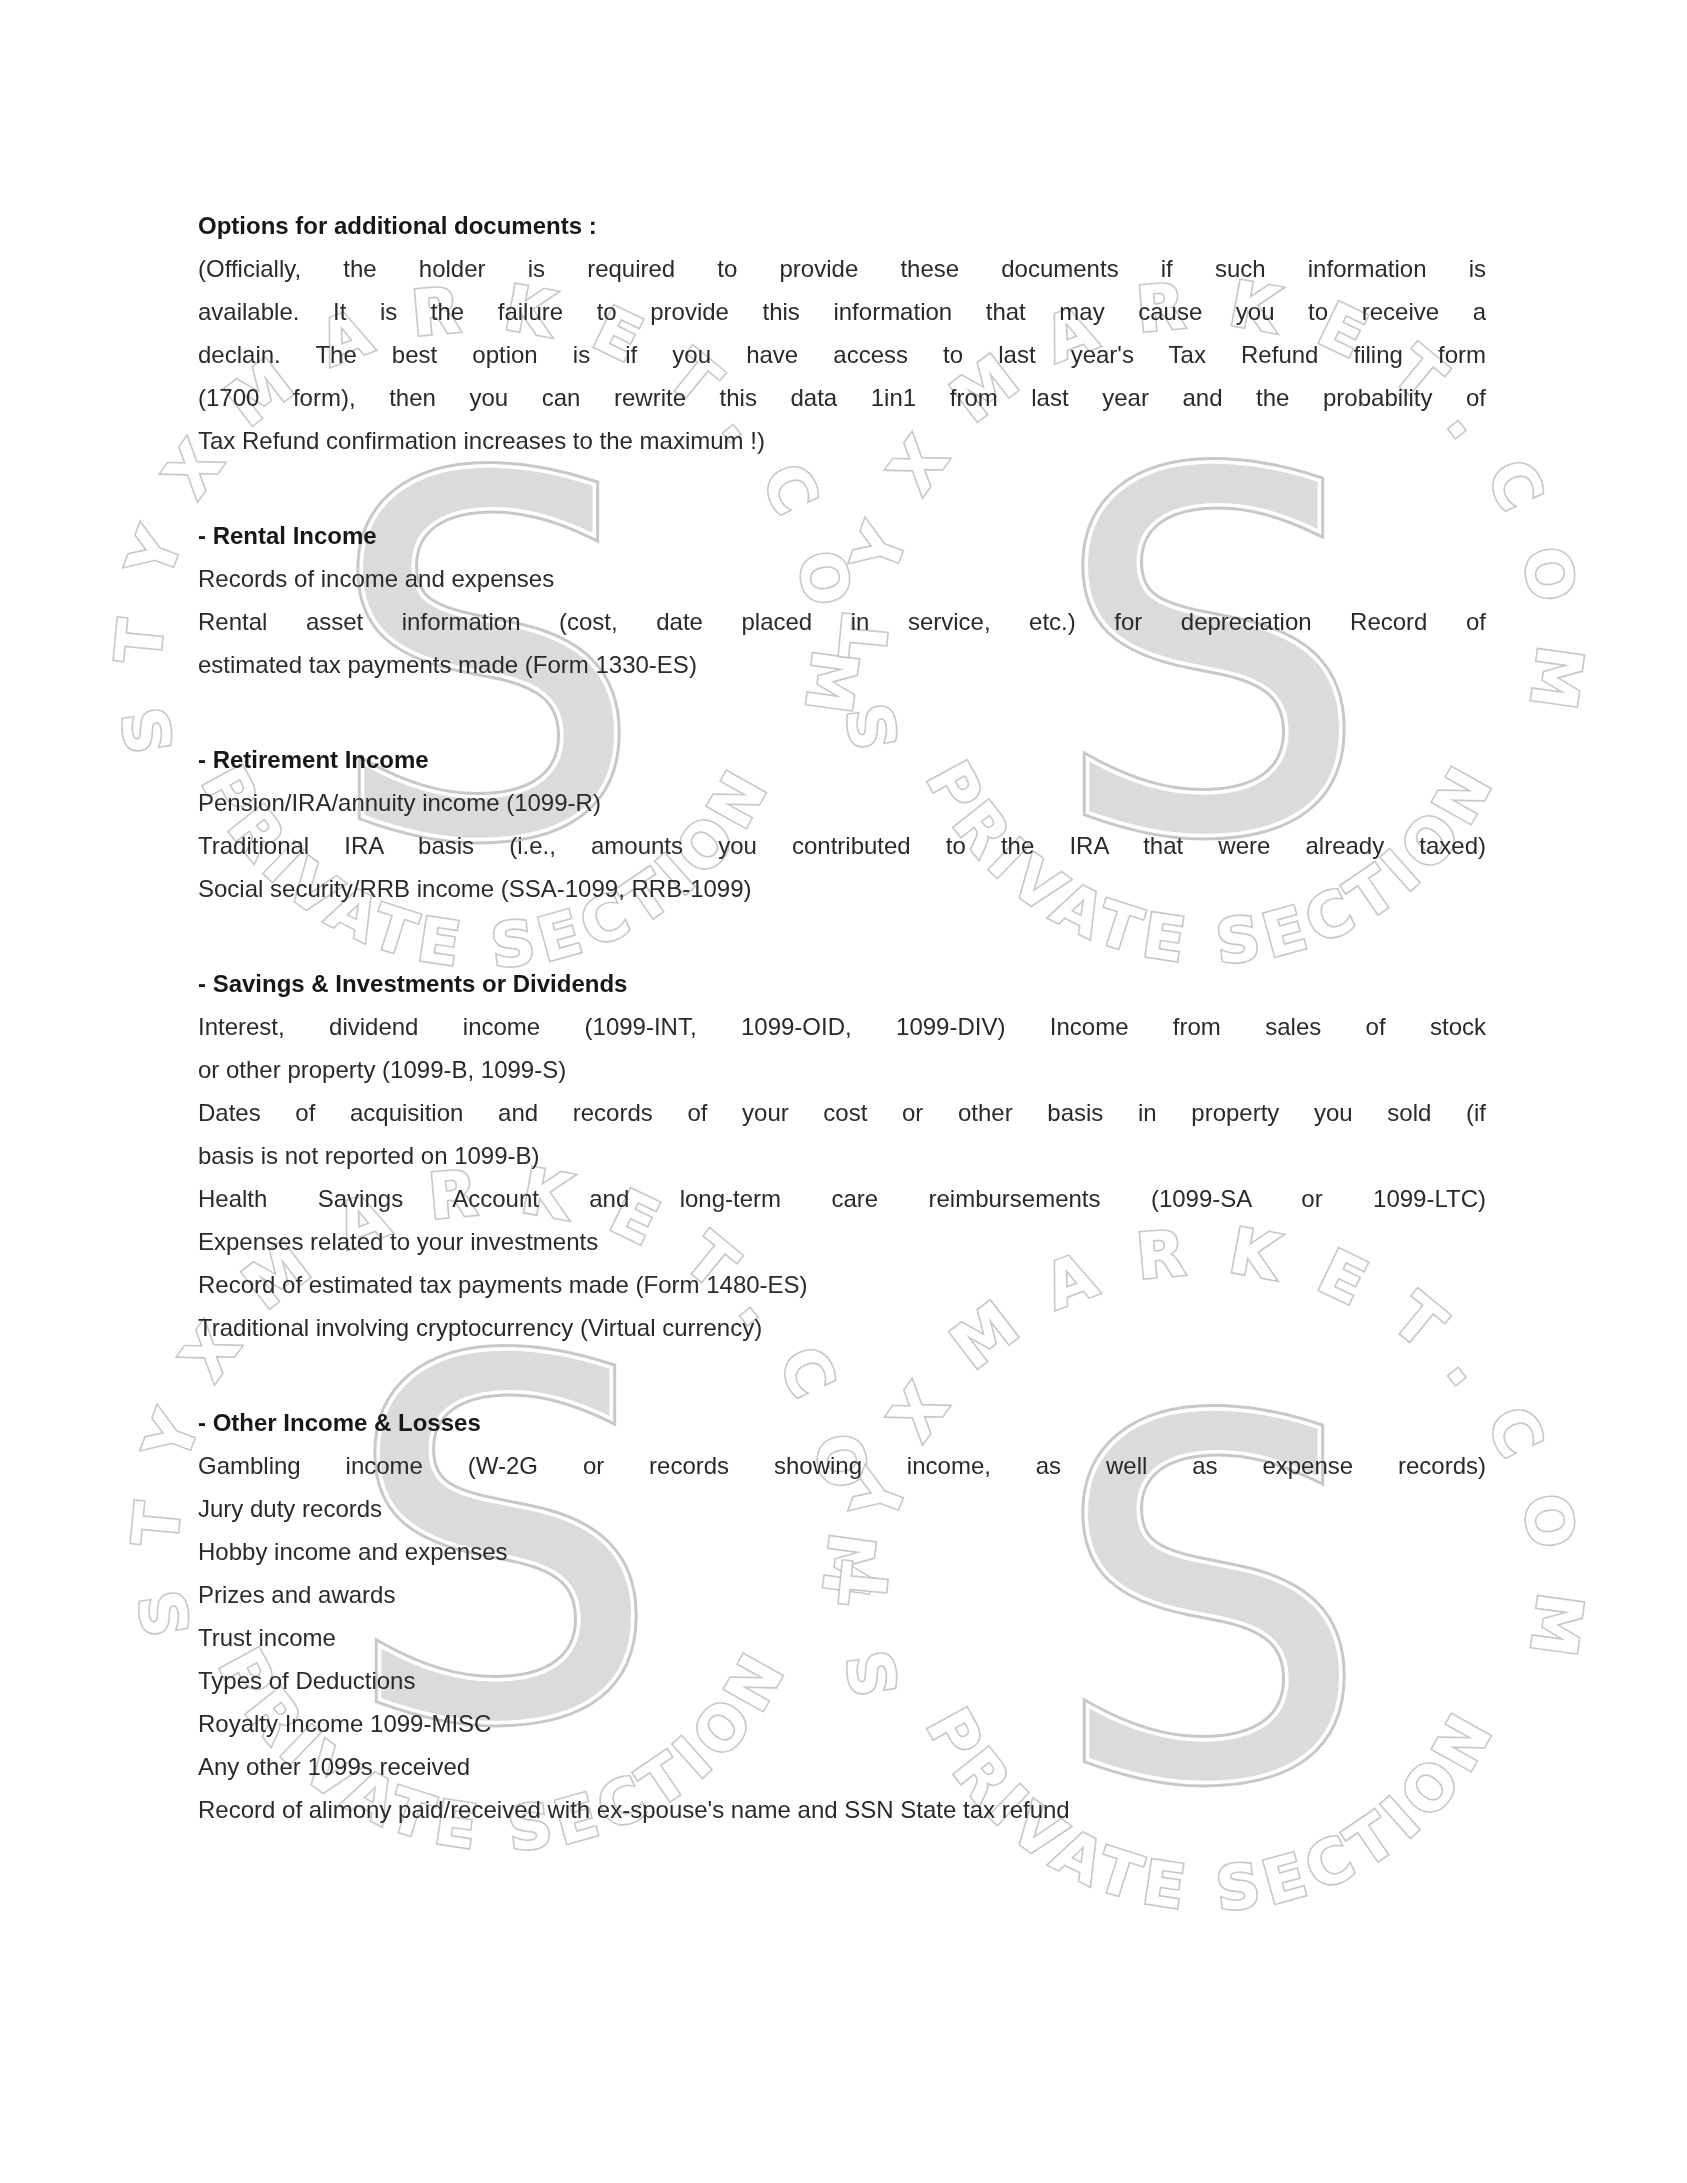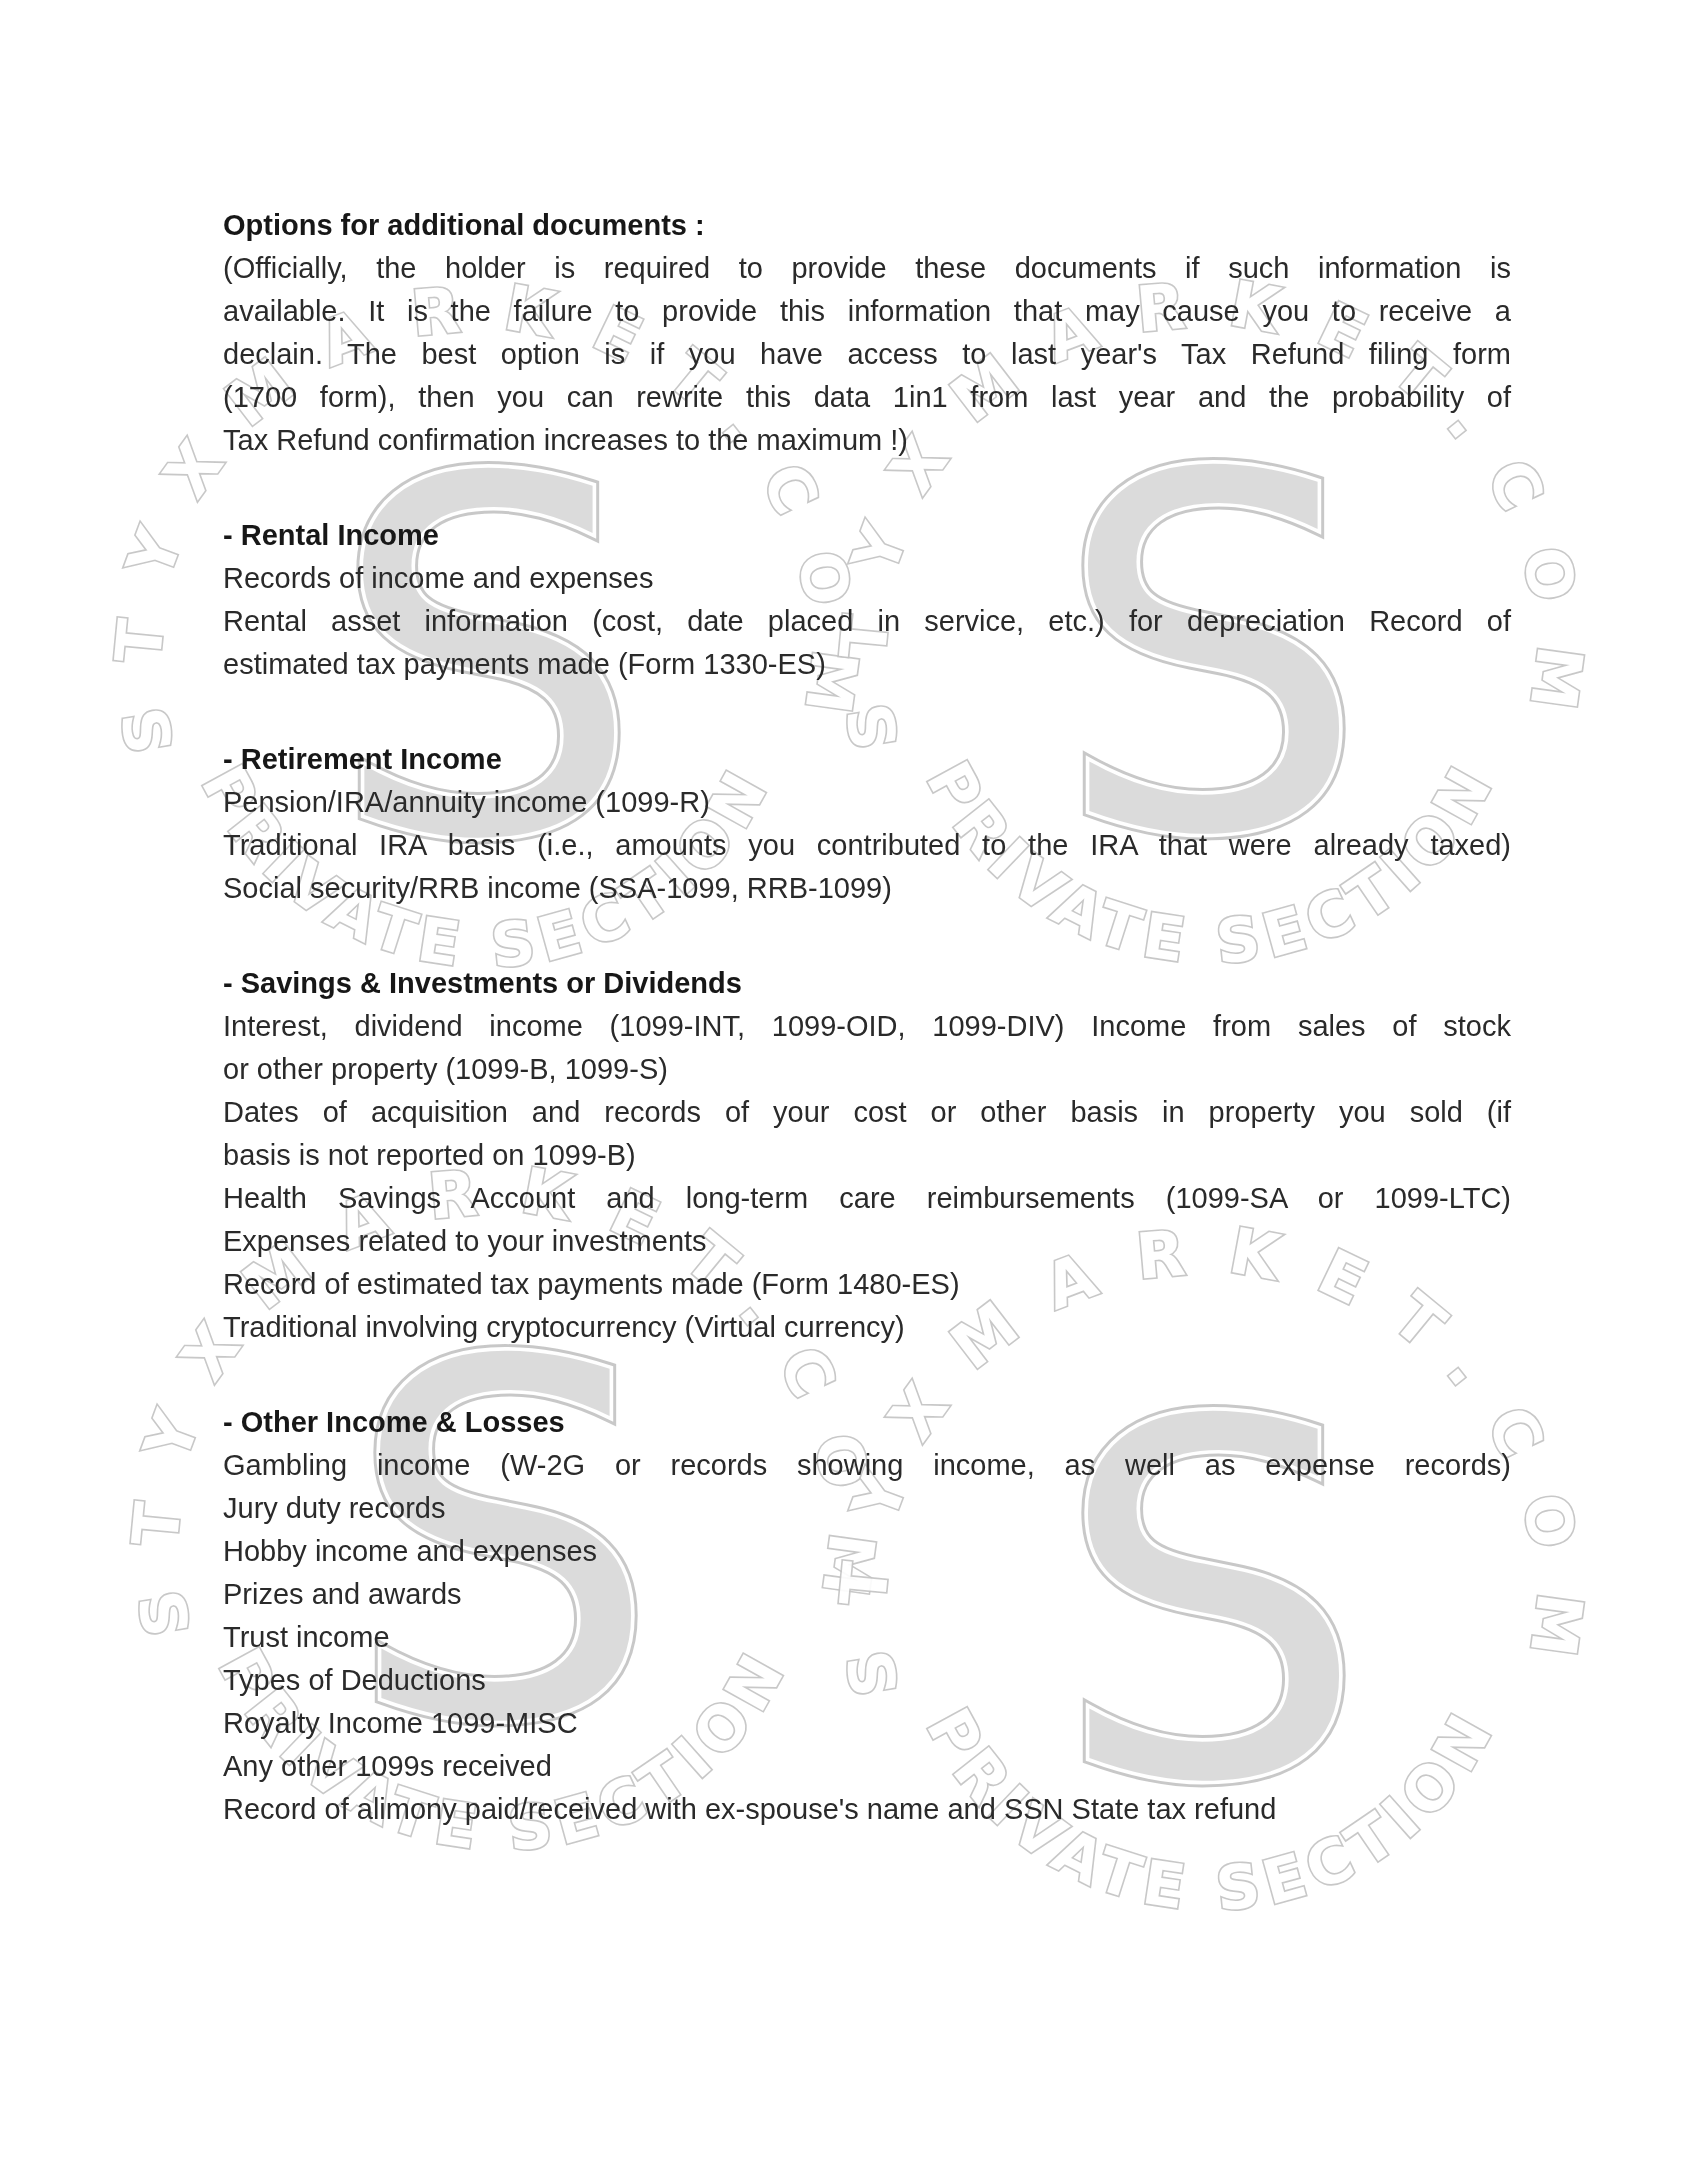--- a/index.html
+++ b/index.html
@@ -22,21 +22,21 @@
   }
   .arc-top-text{letter-spacing:60px;}
   .arc-bottom-text{font-size:92px;letter-spacing:12px;}
   .big-s{font-size:740px;font-weight:400;}
   .big-s-outer{fill:none;stroke:var(--wm-stroke,#c4c4c4);stroke-width:20px;}
   .big-s-mid{fill:none;stroke:#ffffff;stroke-width:11px;}
   .big-s-fill{fill:var(--wm-fill,#d9d9d9);}
   
   .content{
     position:absolute;left:198px;top:204px;width:1288px;z-index:1;
-    font-size:29px;line-height:43px;color:#2a2a2a;margin-left:25px;
+    font-size:24px;line-height:43px;color:#2a2a2a;
   }
   .section{margin-top:52px;}
   .section:first-child{margin-top:0;}
   .heading{font-weight:700;color:#171717;white-space:nowrap;}
   .line{white-space:nowrap;}
   .line.just{
     white-space:normal;
     text-align:justify;
     text-align-last:justify;
   }

